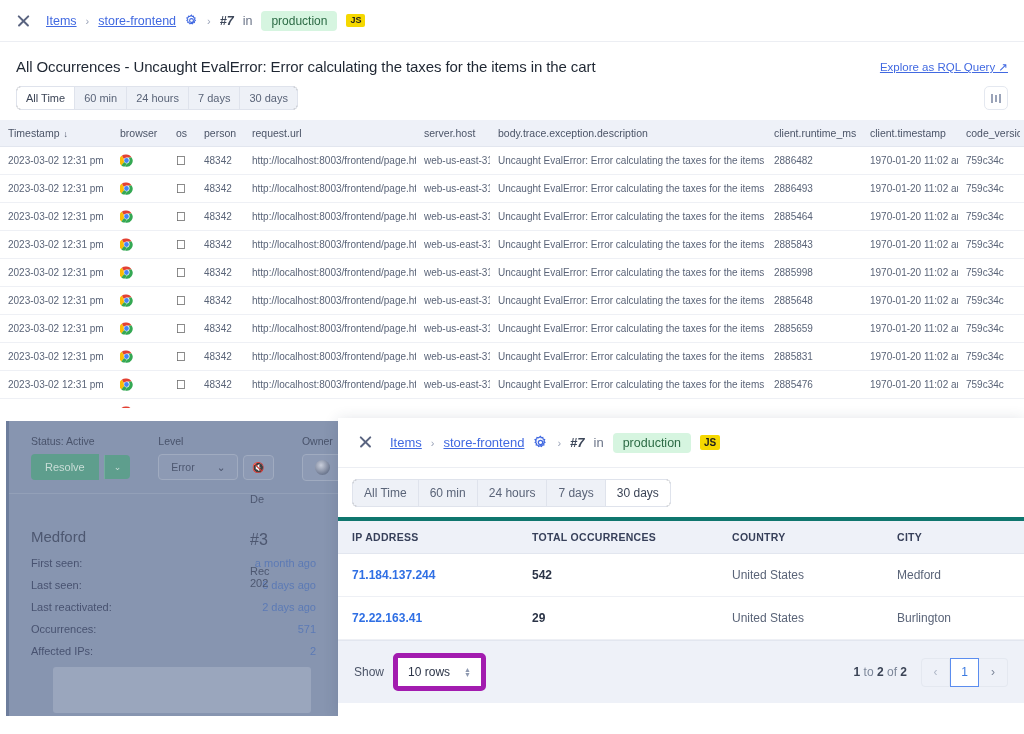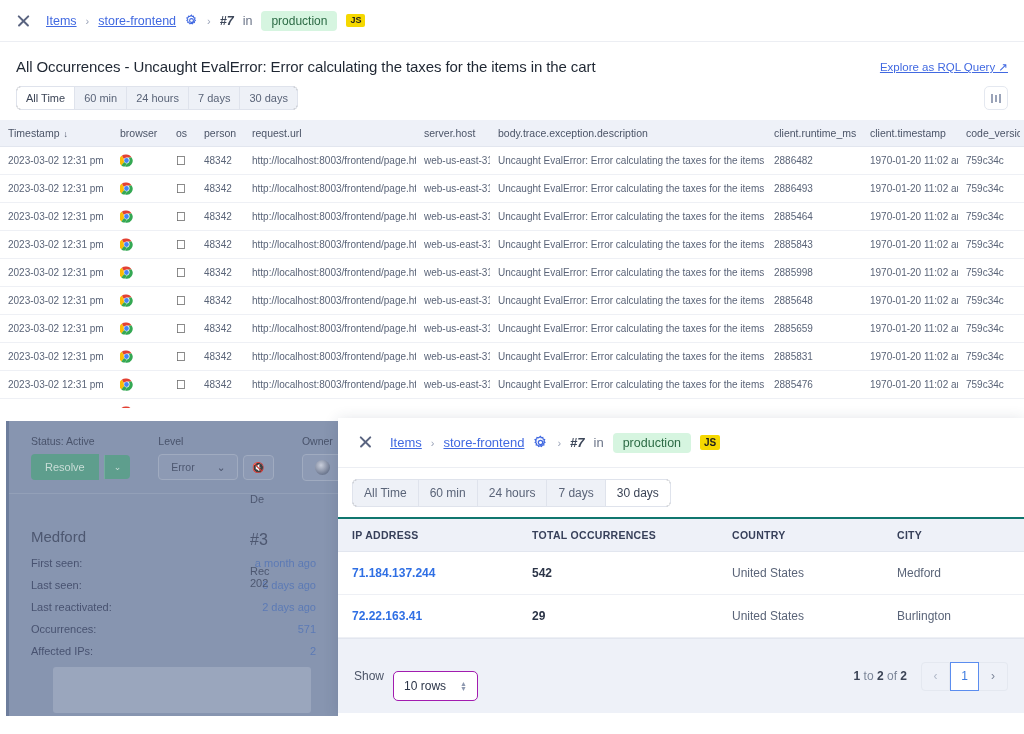--- a/index.html
+++ b/index.html
@@ -95,22 +95,22 @@
   }
   td.lnk, th.lnk { color:#4169e1; }
   td.lnk span { cursor:pointer; }
   .sort-arrow { font-size:9px; margin-left:4px; color:#4b5467; }
   .chrome-ic { width:13px; height:13px; display:inline-block; vertical-align:middle; }
   .apple-ic { font-size:13px; color:#111; line-height:1; }
   .show-wrap { display:flex; align-items:center; gap:9px; }
   .show-lbl { font-size:11px; color:#4b5467; }
   .select-box {
     display:flex; align-items:center; gap:14px; background:#fff;
-    border:1px solid #a21caf; border-radius:5px; padding:5px 8px; cursor:pointer;
-    font-size:11px; color:#2b3447; min-width:72px; justify-content:space-between;margin-top:20px;
+    border:5px solid #a21caf; border-radius:5px; padding:5px 8px; cursor:pointer;
+    font-size:11px; color:#2b3447; min-width:72px; justify-content:space-between;
   }
   .updown { display:flex; flex-direction:column; line-height:5px; color:#8e99b0; font-size:7px; }
   .pg-wrap { display:flex; align-items:center; gap:14px; }
   .pg-count { font-size:10.5px; color:#7c melhor; color:#7c8699; }
   .pg-count b { color:#3b4456; font-weight:bold; }
   .pager { display:flex; align-items:center; }
   .pg {
     min-width:25px; height:25px; display:flex; align-items:center;
     justify-content:center; font-size:11px; color:#4b5467; background:#fff;
     border:1px solid #e4e8f0; border-left:none; cursor:pointer;
@@ -183,21 +183,21 @@
   .m-crumb {
     height:50px; display:flex; align-items:center; gap:9px;
     padding:0 20px; border-bottom:1px solid #eceef3;
   }
   .m-crumb .crumb-link { font-size:13px; }
   .m-filter { padding:11px 14px 10px 14px; }
   table.mgrid { width:100%; border-collapse:collapse; table-layout:fixed; }
   table.mgrid th {
     background:#eef1f8; font-size:10.5px; color:#37405a; font-weight:bold;
     text-align:left; padding:10px 8px 10px 14px; letter-spacing:.3px;
-    border-bottom:1px solid #e2e6ef; border-top:2px solid #0f766e;
+    border-bottom:1px solid #e2e6ef; border-top:4px solid #0f766e;
   }
   table.mgrid td {
     font-size:12px; color:#5a6478; padding:14px 8px 14px 14px;
     border-bottom:1px solid #eef0f5; background:#fff;
   }
   table.mgrid td.ip { color:#2f6fe4; font-weight:bold; cursor:pointer; }
   table.mgrid td.num { color:#2b3447; font-weight:bold; }
   .m-foot {
     display:flex; align-items:center; justify-content:space-between;
     background:#eef1f8; padding:12px 16px; border-top:1px solid #e2e6ef;

